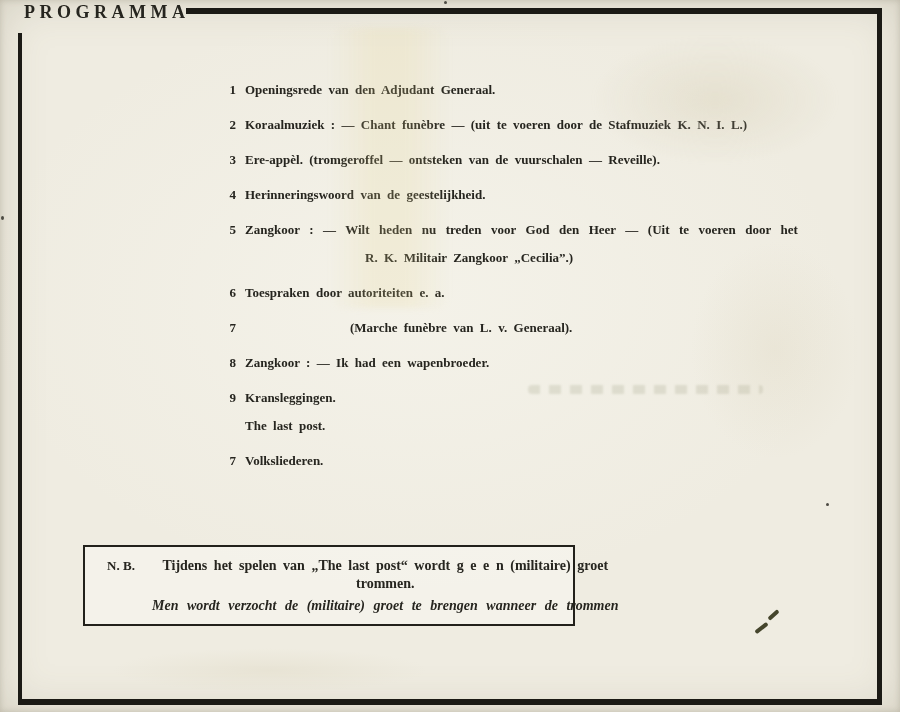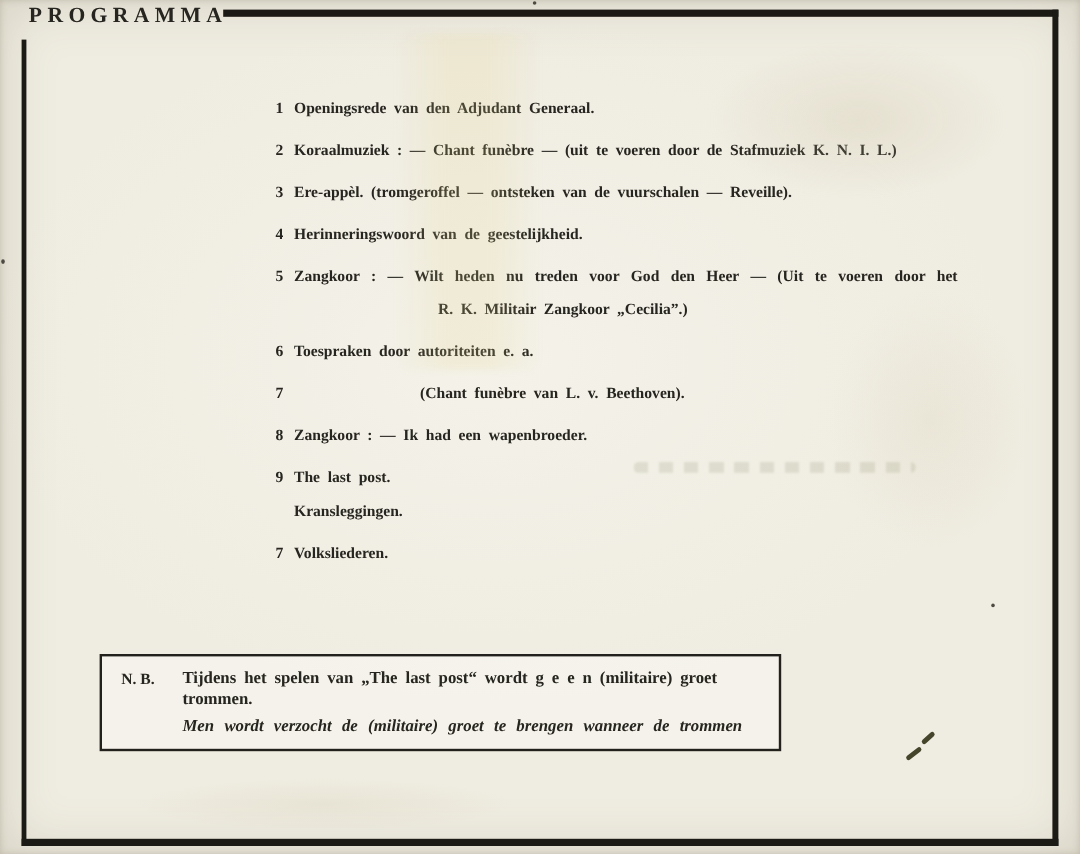--- a/index.html
+++ b/index.html
@@ -47,26 +47,27 @@
   .content{width:590px;}
   .line{
     font-size:13px;line-height:18px;font-weight:bold;
     white-space:nowrap;word-spacing:0.24em;
   }
   .line + .line{margin-top:10px;}
   .line.fill{word-spacing:0.48em;}
 
   
   .note-box{
-    position:absolute;left:83px;top:545px;width:568px;
+    position:absolute;left:83px;top:545px;width:492px;
     border:2px solid #22211b;
     background:rgba(255,255,255,0.32);
     padding:10px 10px 9px 16px;
     display:flex;color:var(--ink);
     box-sizing:border-box;
+    text-align:center;
   }
   .note-label{
     flex:0 0 40px;font-size:13px;line-height:18px;font-weight:bold;
     white-space:nowrap;margin-right:11px;
   }
   .note-content{width:480px;}
   .note-line{
     font-size:14px;line-height:18px;font-weight:bold;
     white-space:nowrap;word-spacing:0.18em;
   }
@@ -160,36 +161,36 @@
   <div class="item">
     <div class="num">6</div>
     <div class="content">
           <div class="line">Toespraken door autoriteiten e. a.</div>
         </div>
   </div>
 
   <div class="item">
     <div class="num">7</div>
     <div class="content">
-          <div class="line" style="margin-left: 105px;">(Chant funèbre van L. v. Beethoven).</div>
+          <div class="line" style="margin-left: 105px;">(Marche funèbre van L. v. Generaal).</div>
         </div>
   </div>
 
   <div class="item">
     <div class="num">8</div>
     <div class="content">
           <div class="line">Zangkoor : — Ik had een wapenbroeder.</div>
         </div>
   </div>
 
   <div class="item">
     <div class="num">9</div>
     <div class="content">
+          <div class="line">Kransleggingen.</div>
           <div class="line">The last post.</div>
-          <div class="line">Kransleggingen.</div>
         </div>
   </div>
 
   <div class="item">
     <div class="num">7</div>
     <div class="content">
           <div class="line">Volksliederen.</div>
         </div>
   </div>
 </div>

